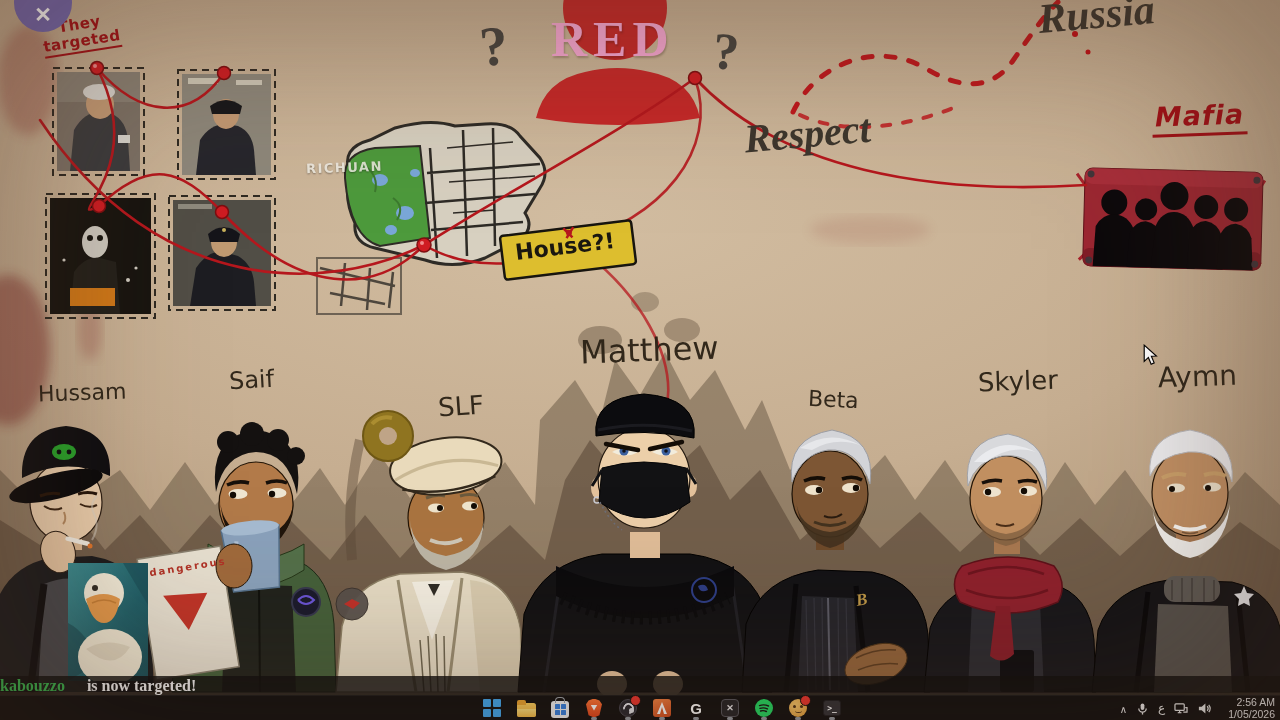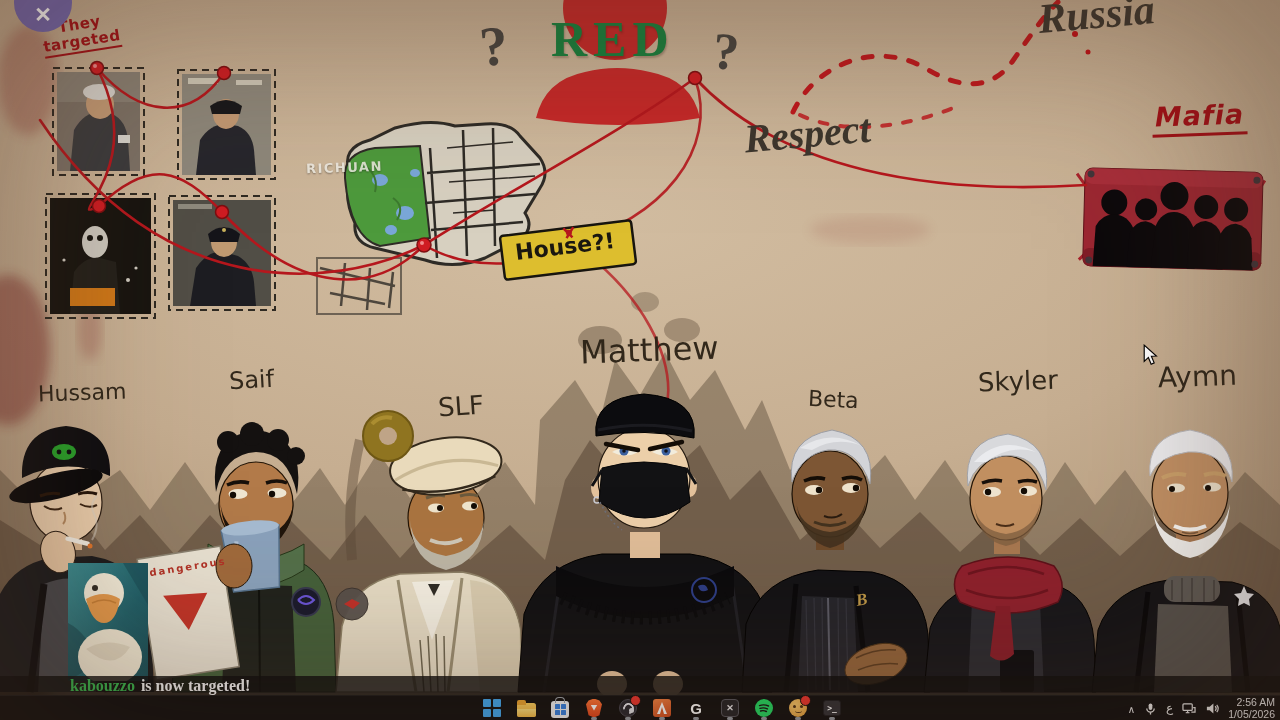--- a/index.html
+++ b/index.html
@@ -15,21 +15,21 @@
   
   .walltext{position:absolute;white-space:nowrap;transform-origin:center;}
   .serifdark{font-family:"Liberation Serif",serif;color:#3c362d;font-style:italic;}
   .scrawl{font-family:"DejaVu Sans",sans-serif;}
   #they-targeted{left:42px;top:16px;color:#a31016;font-weight:700;font-size:15px;
     line-height:17px;text-align:center;transform:rotate(-9deg);letter-spacing:.5px;}
   #they-targeted .u{border-bottom:2px solid #a31016;padding-bottom:1px;}
   #q-left{left:480px;top:14px;font-family:"Liberation Serif",serif;font-weight:700;
     font-size:56px;color:#47443f;transform:rotate(-6deg);}
   #red-label{left:551px;top:10px;font-family:"Liberation Serif",serif;font-weight:700;
-    font-size:50px;color:#15803d;letter-spacing:6px;text-shadow:1px 2px 2px rgba(40,20,10,.25);}
+    font-size:50px;color:#f9a8d4;letter-spacing:6px;text-shadow:1px 2px 2px rgba(40,20,10,.25);}
   #q-right{left:713px;top:22px;font-family:"Liberation Serif",serif;font-weight:700;
     font-size:52px;color:#47443f;transform:rotate(5deg);}
   #russia-label{left:1038px;top:-10px;font-size:42px;transform:rotate(-5deg);font-weight:700;}
   #respect-label{left:744px;top:110px;font-size:40px;transform:rotate(-5deg);font-weight:700;}
   #mafia-label{left:1152px;top:100px;color:#a30f16;font-weight:700;font-style:italic;
     font-size:27px;letter-spacing:1px;transform:rotate(-2deg);
     border-bottom:3px solid #a30f16;padding:0 3px 2px;}
   #richuan-label{left:306px;top:160px;color:#f0ede5;font-weight:700;font-size:13px;
     letter-spacing:1.5px;opacity:.85;transform:rotate(-2deg);text-shadow:0 1px 2px rgba(0,0,0,.45);}
   #house-label{left:506px;top:234px;width:118px;text-align:center;font-weight:700;
@@ -42,21 +42,21 @@
     opacity:.95;white-space:nowrap;transform-origin:center;}
   
   #duck-cam{left:68px;top:563px;width:80px;height:118px;overflow:hidden;}
   
   #corner-x{left:14px;top:-26px;width:58px;height:58px;border-radius:50%;background:#7366ae;
     display:flex;align-items:flex-end;justify-content:center;padding-bottom:5px;
     box-sizing:border-box;color:#fff;font-weight:700;font-size:21px;}
   
   #notif-bar{left:0;right:0;top:676px;height:19px;background:rgba(12,12,12,.82);
     display:flex;align-items:center;font-family:"Liberation Serif",serif;font-weight:700;
-    font-size:16px;padding-left:70px;}
+    font-size:16px;gap:16px;}
   #notif-bar .follower{color:#34b14c;}
   #notif-bar .msg{color:#efefef;margin-left:6px;}
   
   #taskbar{left:0;right:0;top:695px;height:25px;background:#0c0c0d;
     border-top:1px solid rgba(255,255,255,.05);box-sizing:border-box;}
   #tb-icons{position:absolute;left:482px;top:0;height:100%;display:flex;align-items:center;gap:14px;}
   .tbi{position:relative;width:20px;height:23px;display:flex;align-items:center;justify-content:center;}
   .tbi.run::after{content:"";position:absolute;bottom:0;left:7px;width:6px;height:2.5px;
     border-radius:2px;background:#8f969e;}
   .badge-red{position:absolute;top:-2px;right:-3px;width:9px;height:9px;border-radius:50%;
@@ -102,21 +102,21 @@
     background:#4a2e10;border-radius:50%;box-shadow:7px 0 0 #4a2e10;}
   .i-chat::after{content:"";position:absolute;left:5.5px;top:9px;width:7px;height:4px;
     border-bottom:1.5px solid #4a2e10;border-radius:50%;}
   .i-term{width:18px;height:16px;border-radius:3px;background:#2e2e33;border:1px solid #1a1a1e;
     color:#fff;display:flex;align-items:center;justify-content:center;
     font-family:"DejaVu Sans Mono",monospace;font-weight:700;font-size:8px;box-sizing:border-box;}
   #tray{position:absolute;right:5px;top:0;height:100%;display:flex;align-items:center;
     gap:9px;color:#e9e9e9;}
   #tray .chev{font-size:10px;transform:translateY(1px);}
   #tray .lang{font-size:12px;}
-  #clock{font-size:10.5px;line-height:12px;text-align:right;}
+  #clock{font-size:10.5px;line-height:12px;text-align:right;margin-left:8px;}
   #cursor{left:1142px;top:344px;}
 </style>
 </head>
 <body>
 
 <div id="screen">
   <div id="wall"></div>
 
   <svg id="artwork" viewBox="0 0 1280 720">
     <defs>

